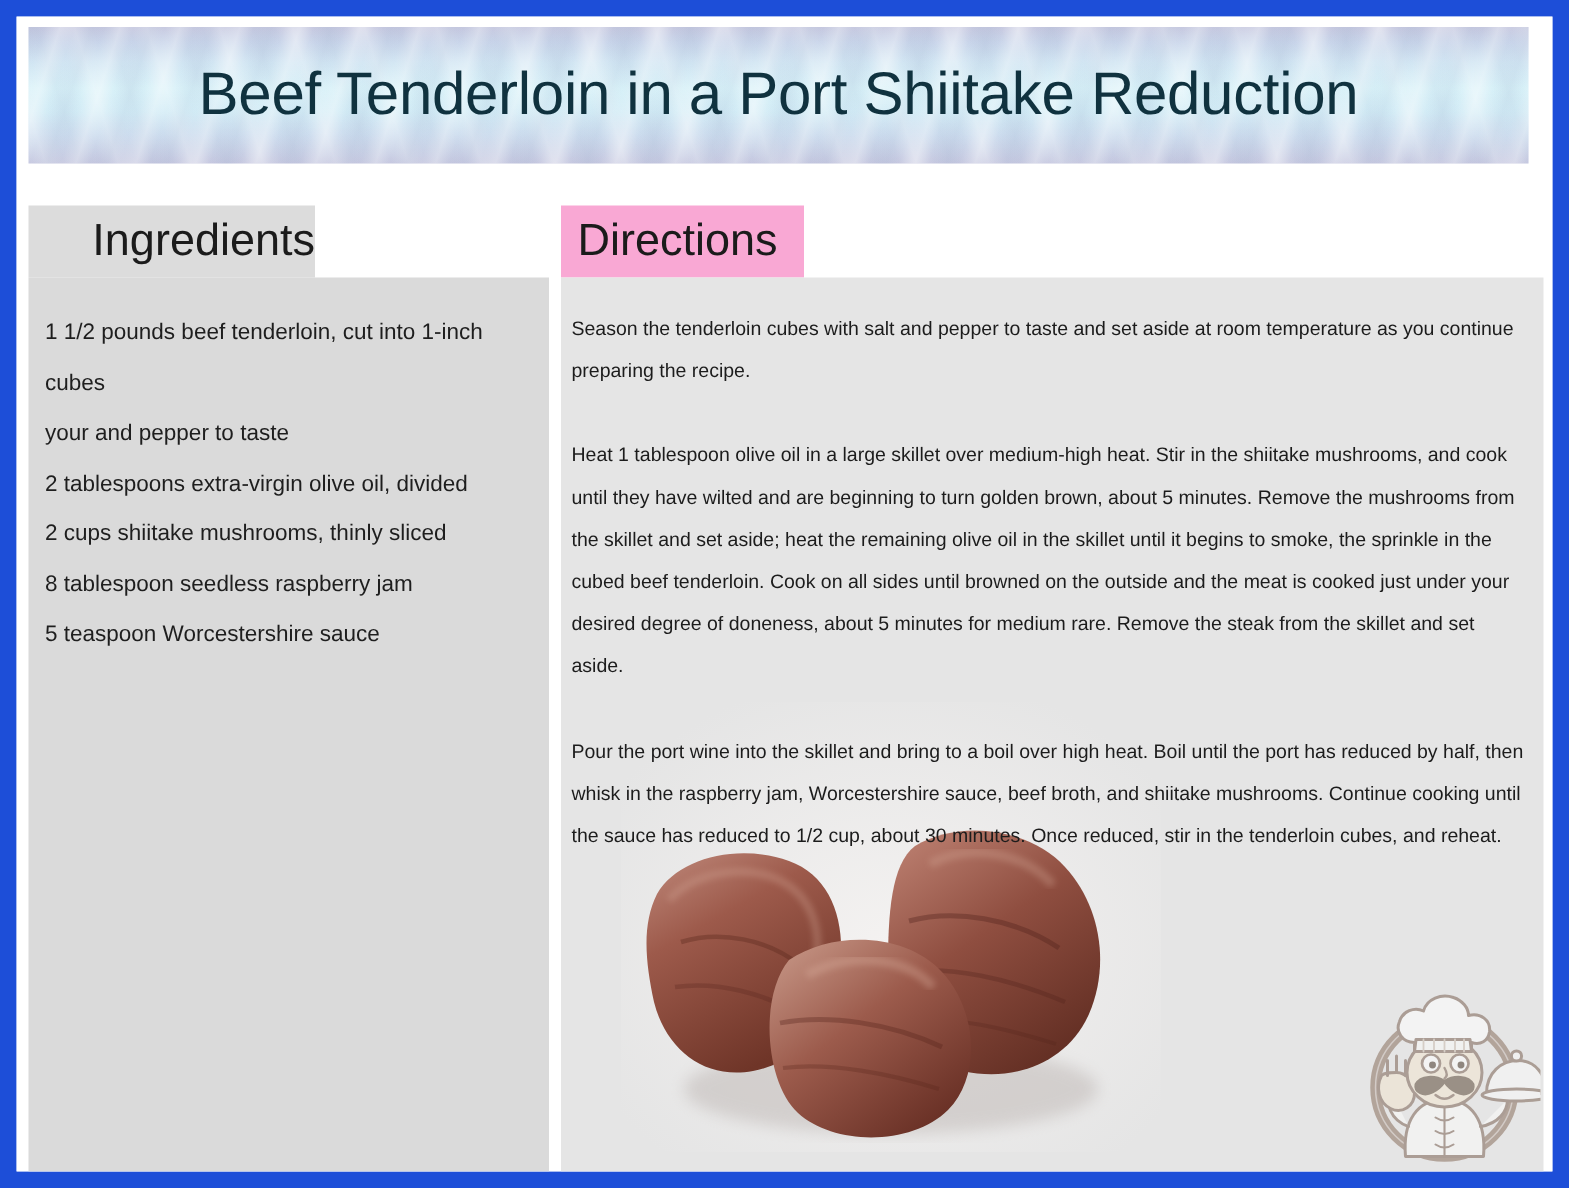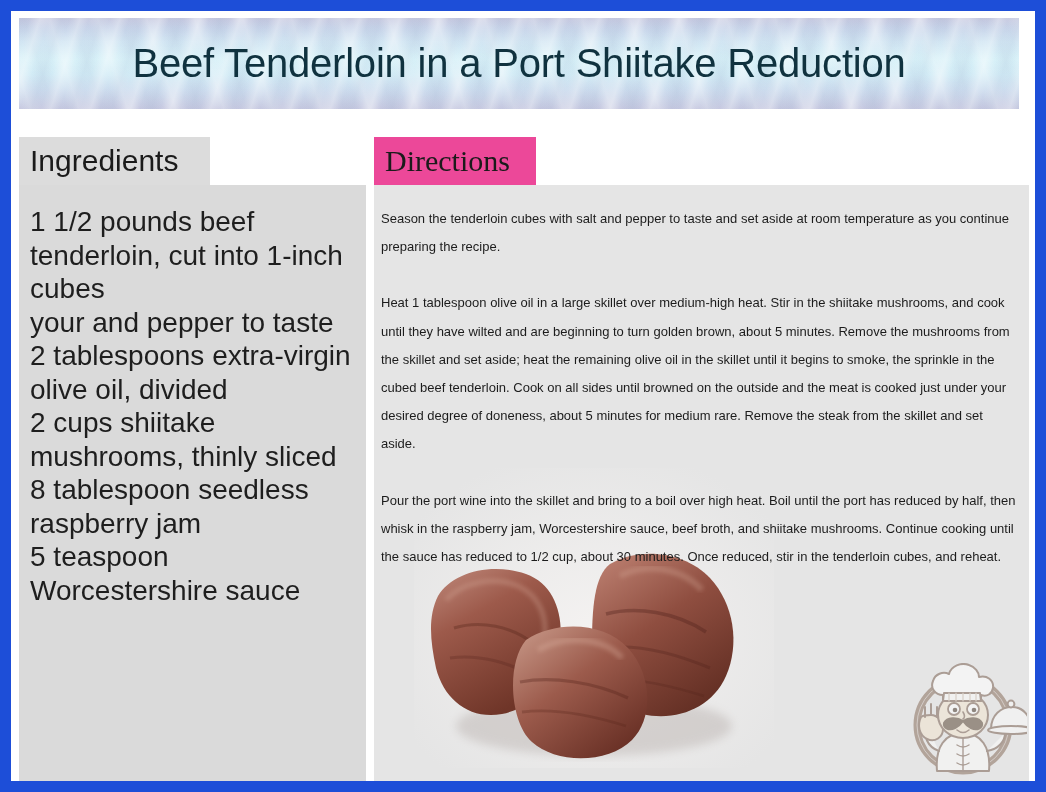--- a/index.html
+++ b/index.html
@@ -94,28 +94,28 @@
     padding: 9px 0 8px 11px;
     box-sizing: border-box;
     white-space: nowrap;
   }
   .tab-ingredients {
     left: 8px;
     top: 126px;
     width: 191px;
     height: 48px;
     background: #dcdcdc;
+    text-align: right;
   }
   .tab-directions {
     left: 363px;
     top: 126px;
     width: 162px;
     height: 48px;
-    background: #ec4899;
-    font-family: Liberation Serif, serif;
+    background: #f9a8d4;
   }
 
   
   .panel {
     position: absolute;
     box-sizing: border-box;
     overflow: hidden;
   }
   .panel-ingredients {
     left: 8px;
@@ -131,21 +131,21 @@
     width: 655px;
     height: 601px;
     background: #e5e5e5;
     padding: 20px 12px 10px 7px;
   }
 
   
   .ing-list {
     position: relative;
     z-index: 2;
-    font-size: 28px;
+    font-size: 15px;
     line-height: 33.5px;
     color: #1e1e1e;
     font-family: "Liberation Sans", sans-serif;
   }
   .ing-list .ing-item {
     margin: 0;
   }
 
   
   .dir-body {

